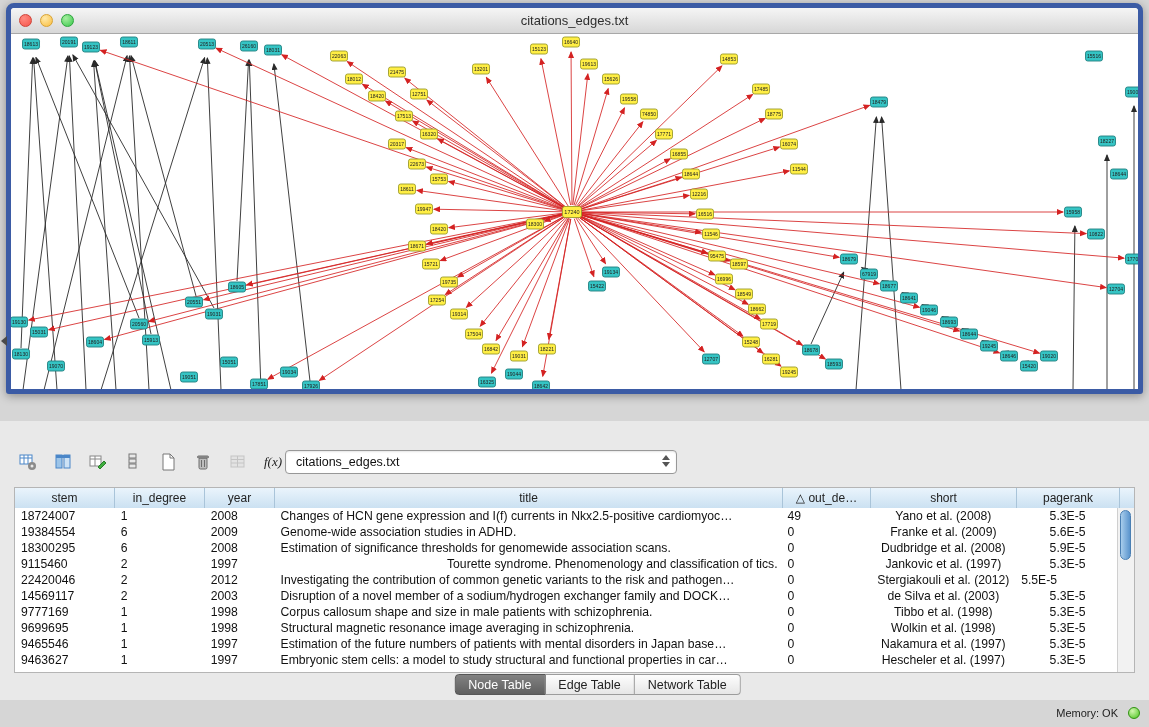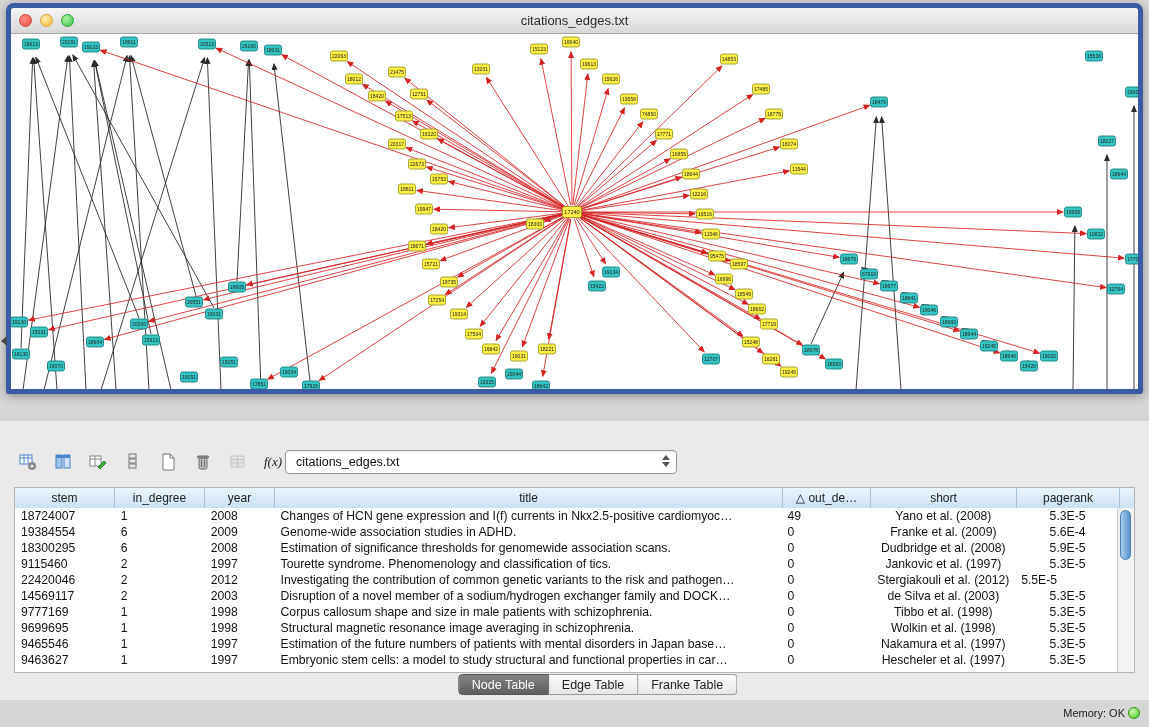--- a/index.html
+++ b/index.html
@@ -70,21 +70,21 @@
     background:linear-gradient(90deg,#a8cdec,#5a94cd);border:1px solid #4a7fb3;box-sizing:border-box;}
 
   .tabs{position:absolute;left:50%;transform:translateX(-50%);top:253px;display:flex;}
   .tab{height:21px;line-height:20px;padding:0 13px;font-size:12.5px;box-sizing:border-box;
     border:1px solid #9c9c9c;border-left-width:0;background:linear-gradient(#fdfdfd,#e6e6e6);color:#222;}
   .tab:first-child{border-left-width:1px;border-radius:4px 0 0 4px;}
   .tab:last-child{border-radius:0 4px 4px 0;}
   .tab.selected{background:linear-gradient(#828282,#5f5f5f);color:#fff;border-color:#565656;}
 
   .statusbar{position:absolute;left:0;bottom:0;width:100%;height:27px;}
-  .mem{position:absolute;right:24px;top:7px;font-size:11px;color:#1d1d1d;}
+  .mem{position:absolute;right:31px;top:7px;font-size:11px;color:#1d1d1d;}
   .mem-dot{position:absolute;right:9px;top:7px;width:12px;height:12px;border-radius:50%;
     background:radial-gradient(circle at 35% 30%,#d2f7b0,#49c41e);border:1px solid #2f9210;box-sizing:border-box;}
 </style>
 </head>
 <body>
 
 <div class="net-window">
   <div class="titlebar">
     <div class="traffic">
       <div class="light red"></div>
@@ -723,36 +723,36 @@
           <div class="tcell" style="width:146px;text-align:center">Yano et al. (2008)</div>
           <div class="tcell" style="width:103px;text-align:center">5.3E-5</div>
         </div>
         <div class="trow">
           <div class="tcell" style="width:100px;text-align:left">19384554</div>
           <div class="tcell" style="width:90px;text-align:left">6</div>
           <div class="tcell" style="width:70px;text-align:left">2009</div>
           <div class="tcell" style="width:508px;text-align:left">Genome-wide association studies in ADHD.</div>
           <div class="tcell" style="width:88px;text-align:left">0</div>
           <div class="tcell" style="width:146px;text-align:center">Franke et al. (2009)</div>
-          <div class="tcell" style="width:103px;text-align:center">5.6E-4</div>
+          <div class="tcell" style="width:103px;text-align:center">5.6E-5</div>
         </div>
         <div class="trow">
           <div class="tcell" style="width:100px;text-align:left">18300295</div>
           <div class="tcell" style="width:90px;text-align:left">6</div>
           <div class="tcell" style="width:70px;text-align:left">2008</div>
           <div class="tcell" style="width:508px;text-align:left">Estimation of significance thresholds for genomewide association scans.</div>
           <div class="tcell" style="width:88px;text-align:left">0</div>
           <div class="tcell" style="width:146px;text-align:center">Dudbridge et al. (2008)</div>
           <div class="tcell" style="width:103px;text-align:center">5.9E-5</div>
         </div>
         <div class="trow">
           <div class="tcell" style="width:100px;text-align:left">9115460</div>
           <div class="tcell" style="width:90px;text-align:left">2</div>
           <div class="tcell" style="width:70px;text-align:left">1997</div>
-          <div class="tcell" style="width:508px;text-align:left">Tourette syndrome. Phenomenology and classification of tics.</div>
+          <div class="tcell" style="width:508px;text-align:right">Tourette syndrome. Phenomenology and classification of tics.</div>
           <div class="tcell" style="width:88px;text-align:left">0</div>
           <div class="tcell" style="width:146px;text-align:center">Jankovic et al. (1997)</div>
           <div class="tcell" style="width:103px;text-align:center">5.3E-5</div>
         </div>
         <div class="trow">
           <div class="tcell" style="width:100px;text-align:left">22420046</div>
           <div class="tcell" style="width:90px;text-align:left">2</div>
           <div class="tcell" style="width:70px;text-align:left">2012</div>
           <div class="tcell" style="width:508px;text-align:left">Investigating the contribution of common genetic variants to the risk and pathogen…</div>
           <div class="tcell" style="width:88px;text-align:left">0</div>
@@ -806,20 +806,20 @@
         </div>
       </div>
     <div class="vscroll">
       <div class="vthumb"></div>
     </div>
   </div>
 
   <div class="tabs">
     <div class="tab selected">Node Table</div>
     <div class="tab">Edge Table</div>
-    <div class="tab">Franke Table</div>
+    <div class="tab">Network Table</div>
   </div>
 </div>
 
 <div class="statusbar">
   <span class="mem">Memory: OK</span>
   <span class="mem-dot"></span>
 </div>
 
 </body></html>

